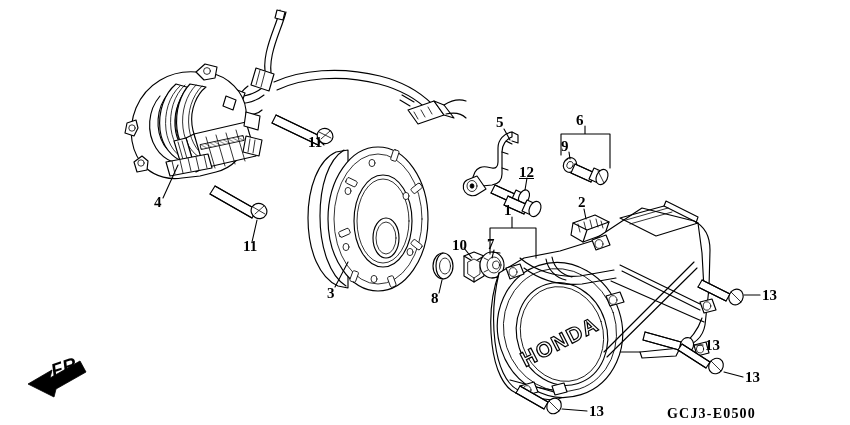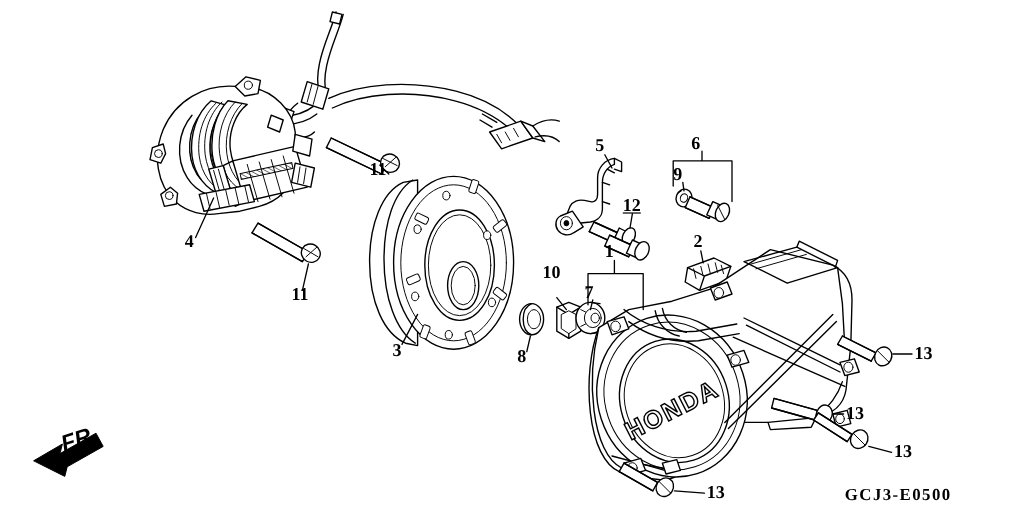--- a/index.html
+++ b/index.html
@@ -402,26 +402,26 @@
 
   <div class="callout" style="left:504px; top:203px;">1</div>
   <div class="callout" style="left:578px; top:195px;">2</div>
   <div class="callout" style="left:327px; top:286px;">3</div>
   <div class="callout" style="left:154px; top:195px;">4</div>
   <div class="callout" style="left:496px; top:115px;">5</div>
   <div class="callout" style="left:576px; top:113px;">6</div>
   <div class="callout" style="left:487px; top:237px;">7</div>
   <div class="callout" style="left:431px; top:291px;">8</div>
   <div class="callout" style="left:561px; top:139px;">9</div>
-  <div class="callout" style="left:452px; top:221px;">10</div>
+  <div class="callout" style="left:452px; top:238px;">10</div>
   <div class="callout" style="left:308px; top:135px;">11</div>
   <div class="callout" style="left:243px; top:239px;">11</div>
   <div class="callout" style="left:519px; top:165px;text-decoration:underline;">12</div>
   <div class="callout" style="left:762px; top:288px;">13</div>
   <div class="callout" style="left:705px; top:338px;">13</div>
   <div class="callout" style="left:745px; top:370px;">13</div>
   <div class="callout" style="left:589px; top:404px;">13</div>
 
   <div class="fr-label" style="left:51px; top:356px; transform:rotate(-18deg);">FR.</div>
 
-  <div class="diagram-code" style="left:704px; top:406px;">GCJ3-E0500</div>
+  <div class="diagram-code" style="left:667px; top:406px;">GCJ3-E0500</div>
 
 </div>
 
 </body></html>

